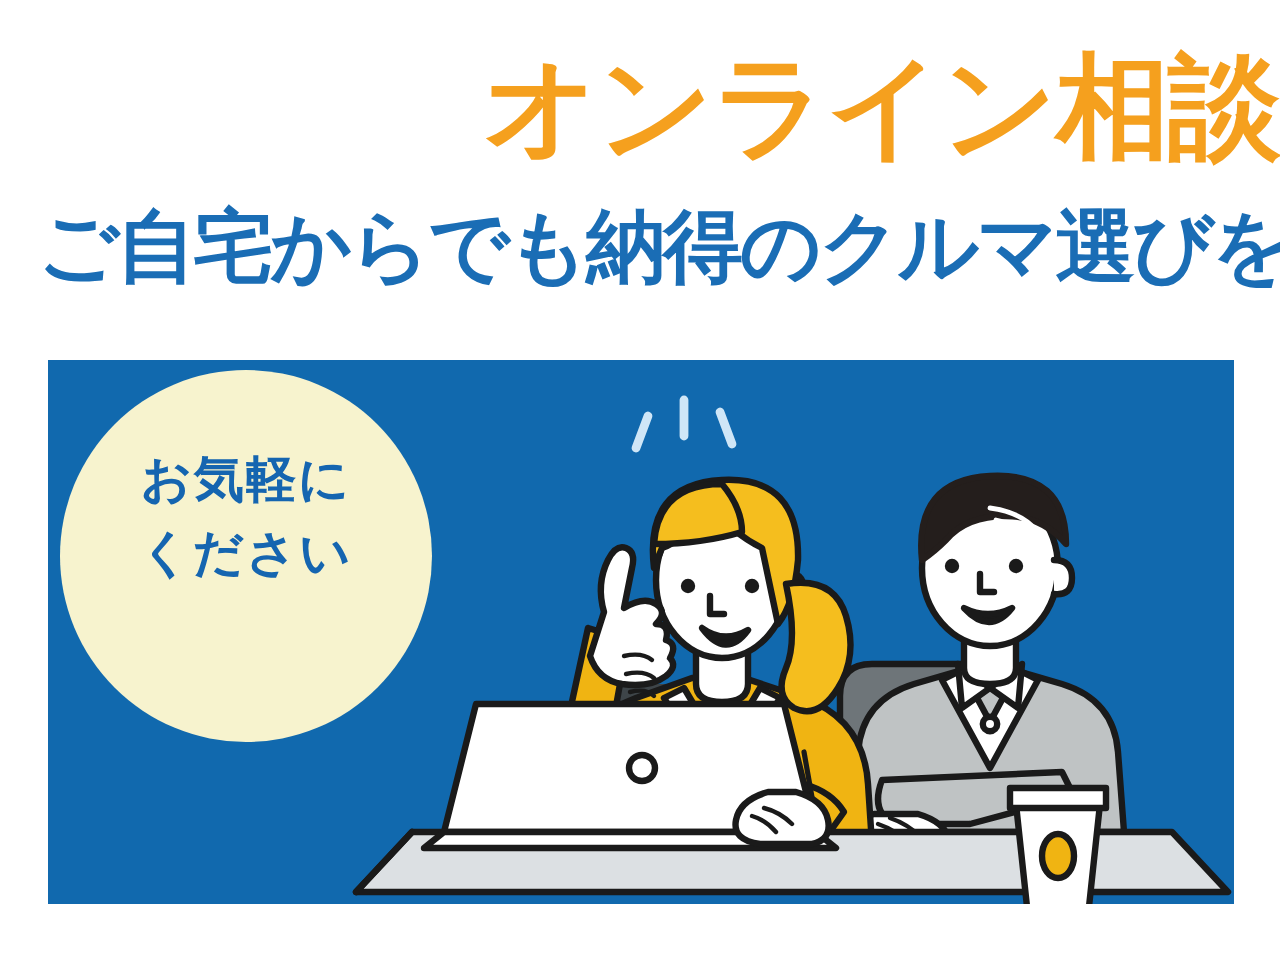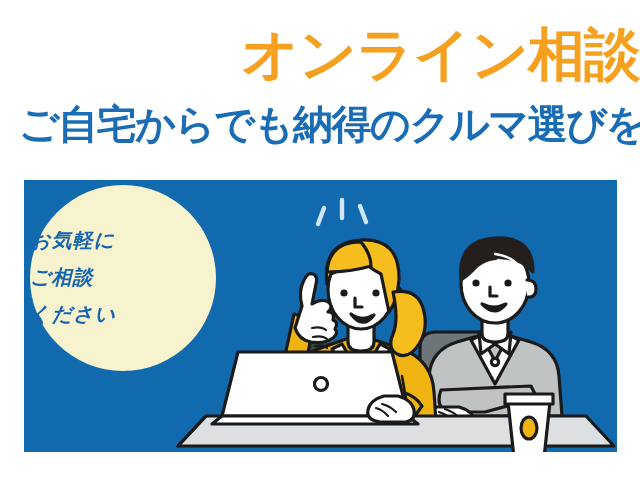--- a/index.html
+++ b/index.html
@@ -66,26 +66,26 @@
     width: 186px;
     height: 186px;
     border-radius: 50%;
     background: #F7F3CE;
   }
   .badge-text {
     position: absolute;
     left: 6px;
     top: 42px;
     width: 186px;
+    text-align: center;
     color: #1565B0;
     font-weight: bold;
-    font-size: 20px;
+    font-size: 25px;
     line-height: 37px;
     letter-spacing: 1px;
-    font-style: italic;
   }
   .badge-text span { display: block; }
 
   
   .illus {
     position: absolute;
     left: 0;
     top: 0;
     width: 593px;
     height: 272px;
@@ -234,18 +234,17 @@
 
         <path d="M360 216 q-14 4 -16 14 q-2 10 12 12 h26 q10 -2 8 -12 q-2 -10 -16 -14 z" fill="#FFFFFF"></path>
         <path d="M352 228 q7 2 12 8" stroke-width="2.2"></path>
         <path d="M358 224 q8 2 14 8" stroke-width="2.2"></path>
       </g>
     </svg>
 
     <div class="badge"></div>
     <div class="badge-text">
       <span>お気軽に</span>
-      <span>ご相談</span>
       <span>ください</span>
     </div>
 
   </div>
 </div>
 
 </body></html>

